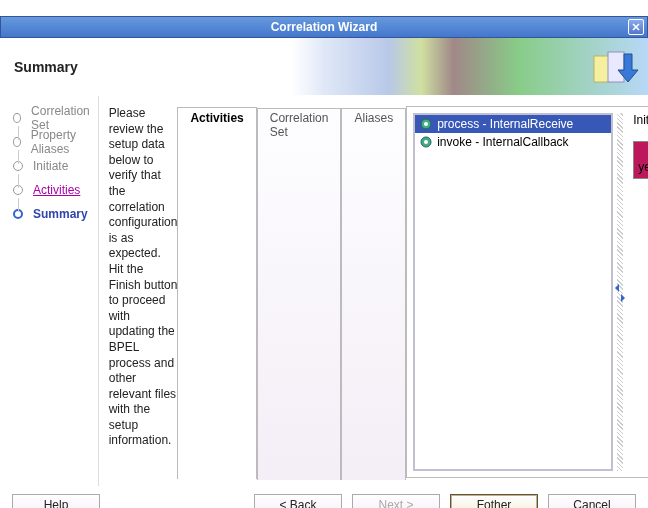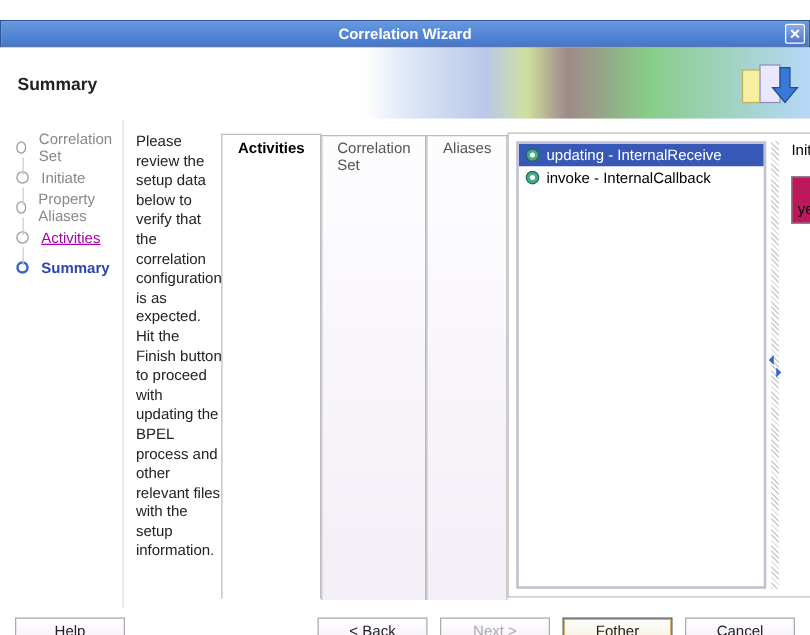--- a/index.html
+++ b/index.html
@@ -270,26 +270,26 @@
 
 <div class="body">
   <div class="sidebar">
     <div class="step first">
       <div class="dot"></div>
       <div class="lbl">Correlation Set</div>
     </div>
     <div class="step">
       <div class="line"></div>
       <div class="dot"></div>
-      <div class="lbl">Initiate</div>
+      <div class="lbl">Property Aliases</div>
     </div>
     <div class="step">
       <div class="line"></div>
       <div class="dot"></div>
-      <div class="lbl">Property Aliases</div>
+      <div class="lbl">Initiate</div>
     </div>
     <div class="step link">
       <div class="line"></div>
       <div class="dot"></div>
       <div class="lbl">Activities</div>
     </div>
     <div class="step current">
       <div class="line"></div>
       <div class="dot"></div>
       <div class="lbl">Summary</div>
@@ -311,21 +311,21 @@
       </div>
     </div>
 
     <div class="tabpanel">
       <div class="listpane">
         <div class="listitem selected">
           <svg class="gear" viewBox="0 0 14 14">
             <circle cx="7" cy="7" r="5" fill="#4a8" stroke="#265"></circle>
             <circle cx="7" cy="7" r="2" fill="#fff"></circle>
           </svg>
-          <span>updating - InternalReceive</span>
+          <span>process - InternalReceive</span>
         </div>
         <div class="listitem">
           <svg class="gear" viewBox="0 0 14 14">
             <circle cx="7" cy="7" r="5" fill="#4a8" stroke="#265"></circle>
             <circle cx="7" cy="7" r="2" fill="#fff"></circle>
           </svg>
           <span>invoke - InternalCallback</span>
         </div>
       </div>
 

